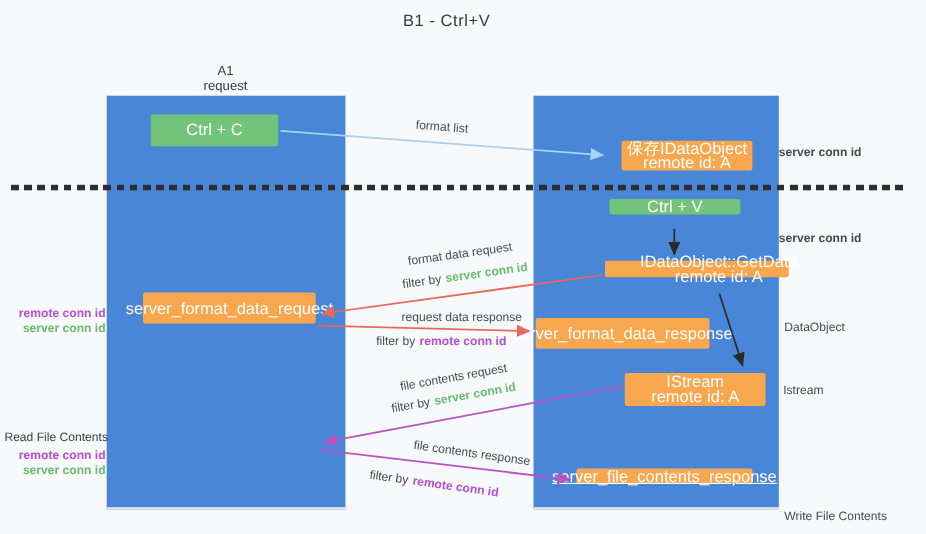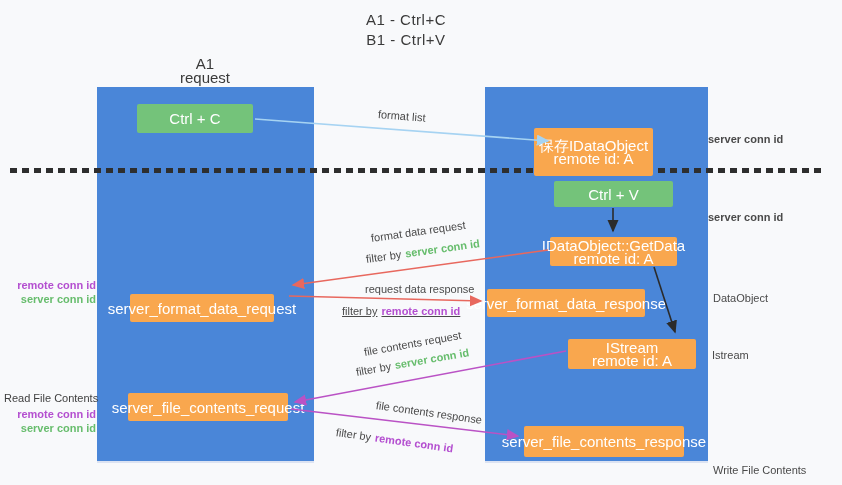--- a/index.html
+++ b/index.html
@@ -1,21 +1,21 @@
 <!DOCTYPE html>
 <html><head>
 <meta charset="utf-8">
 <style>
   html,body{margin:0;padding:0;}
   body{font-family:"Liberation Sans","DejaVu Sans",sans-serif;background:#f8f9fb;}
   #stage{position:relative;width:842px;height:485px;background:#f8f9fb;overflow:hidden;}
 
   .title{position:absolute;left:0;right:30px;top:10px;text-align:center;color:#3a3a3a;
          font-size:15px;line-height:20px;letter-spacing:.5px;}
-  .lane-header{position:absolute;text-align:center;color:#3a3a3a;font-size:15px;line-height:14px;}
+  .lane-header{position:absolute;text-align:center;color:#3a3a3a;font-size:12px;line-height:14px;}
   .lane{position:absolute;top:87px;height:374px;background:#4a86d8;border-bottom:2px solid #dce3f2;z-index:1;}
 
   .dotted-line{position:absolute;left:10px;top:168px;width:812px;height:5px;z-index:2;
     background:repeating-linear-gradient(90deg,#2e2e2e 0,#2e2e2e 7px,transparent 7px,transparent 12px);}
 
   .box{position:absolute;z-index:3;display:flex;flex-direction:column;align-items:center;
        justify-content:center;color:#fff;font-size:15px;line-height:13px;text-align:center;
        border-radius:2px;}
   .box.green{background:#74c37a;}
   .box.orange{background:#f9a74e;}
@@ -31,21 +31,20 @@
              width:82px;white-space:nowrap;}
 
   #arrow-layer{position:absolute;left:0;top:0;z-index:5;pointer-events:none;}
 </style>
 </head>
 <body>
 
 <div id="stage">
 
   <div class="title">
-    <div>A1 - Ctrl+C</div>
     <div>B1 - Ctrl+V</div>
   </div>
 
   <div class="lane-header" style="left:155px;top:57px;width:100px;">
     <div>A1</div>
     <div>request</div>
   </div>
   <div class="lane-header" style="left:546px;top:57px;width:100px;margin-top:32px;">
     <div>B1</div>
     <div>connection</div>
@@ -53,64 +52,61 @@
 
   <div class="lane" style="left:97px;width:217px;"></div>
   <div class="lane" style="left:485px;width:223px;"></div>
 
   <div class="dotted-line"></div>
 
   <div class="box green" style="left:137px;top:104px;width:116px;height:29px;">
     <span>Ctrl + C</span>
   </div>
 
-  <div class="box orange" style="left:534px;top:128px;width:119px;height:48px;">
+  <div class="box orange" style="left:565px;top:128px;width:119px;height:27px;">
     <span>保存IDataObject</span>
     <span>remote id: A</span>
   </div>
 
-  <div class="box green" style="left:554px;top:181px;width:119px;height:26px;">
+  <div class="box green" style="left:554px;top:181px;width:119px;height:14px;">
     <span>Ctrl + V</span>
   </div>
 
-  <div class="box orange" style="left:550px;top:237px;width:127px;height:29px;">
+  <div class="box orange" style="left:550px;top:237px;width:127px;height:15px;padding-left:40px;">
     <span>IDataObject::GetData</span>
     <span>remote id: A</span>
   </div>
 
-  <div class="box orange" style="left:130px;top:294px;width:144px;height:28px;">
+  <div class="box orange" style="left:130px;top:266px;width:157px;height:28px;">
     <span>server_format_data_request</span>
   </div>
 
   <div class="box orange" style="left:487px;top:289px;width:158px;height:28px;text-align:center;">
     <span>server_format_data_response</span>
   </div>
 
   <div class="box orange" style="left:568px;top:339px;width:128px;height:30px;">
     <span>IStream</span>
     <span>remote id: A</span>
   </div>
 
-  <div class="box orange" style="left:128px;top:393px;width:160px;height:28px;">
-    <span>server_file_contents_request</span>
-  </div>
 
-  <div class="box orange" style="left:524px;top:426px;width:160px;height:31px;">
+  <div class="box orange" style="left:524px;top:426px;width:160px;height:14px;text-decoration:underline;">
     <span>server_file_contents_response</span>
   </div>
 
   <div class="edge-label" style="left:378px;top:108px;transform:rotate(4.5deg);">format list</div>
 
   <div class="edge-label" style="left:371px;top:232px;transform:rotate(-8deg);">format data request</div>
   <div class="edge-label" style="left:366px;top:253px;transform:rotate(-8deg);">
     <span class="filter-prefix">filter by</span><span class="green-text">server conn id</span>
   </div>
 
   <div class="edge-label" style="left:365px;top:283px;">request data response</div>
-  <div class="edge-label" style="left:342px;top:305px;text-decoration:underline;">
+  <div class="edge-label" style="left:342px;top:305px;">
     <span class="filter-prefix">filter by</span><span class="purple-text">remote conn id</span>
   </div>
 
   <div class="edge-label" style="left:364px;top:346px;transform:rotate(-10deg);">file contents request</div>
   <div class="edge-label" style="left:356px;top:366px;transform:rotate(-10deg);">
     <span class="filter-prefix">filter by</span><span class="green-text">server conn id</span>
   </div>
 
   <div class="edge-label" style="left:376px;top:399px;transform:rotate(8deg);">file contents response</div>
   <div class="edge-label" style="left:336px;top:426px;transform:rotate(8deg);">

